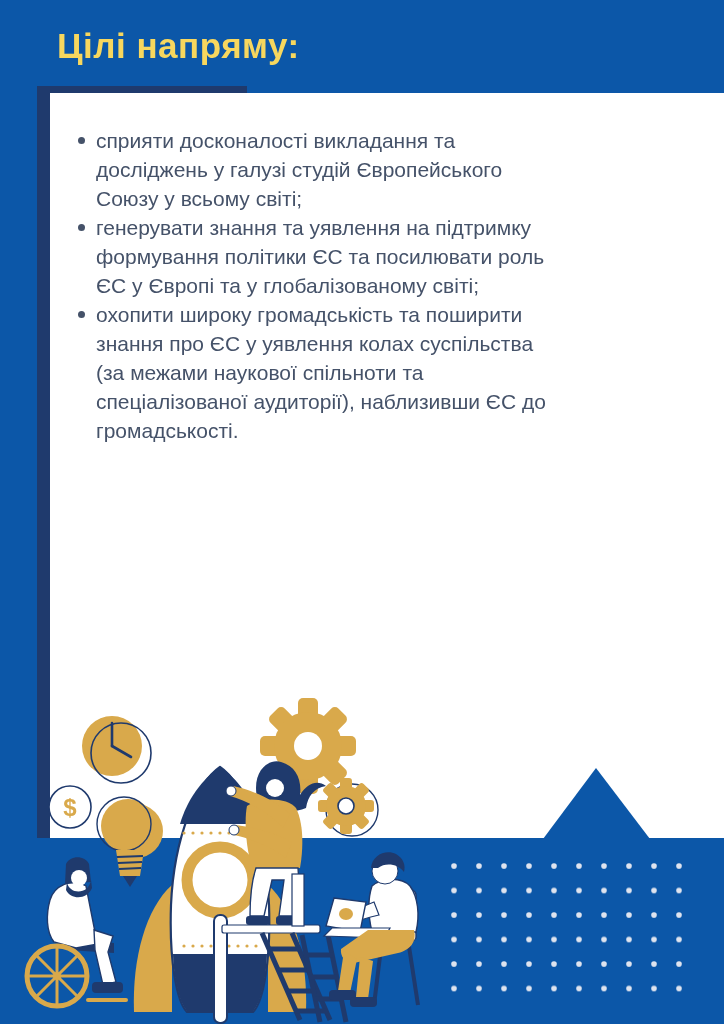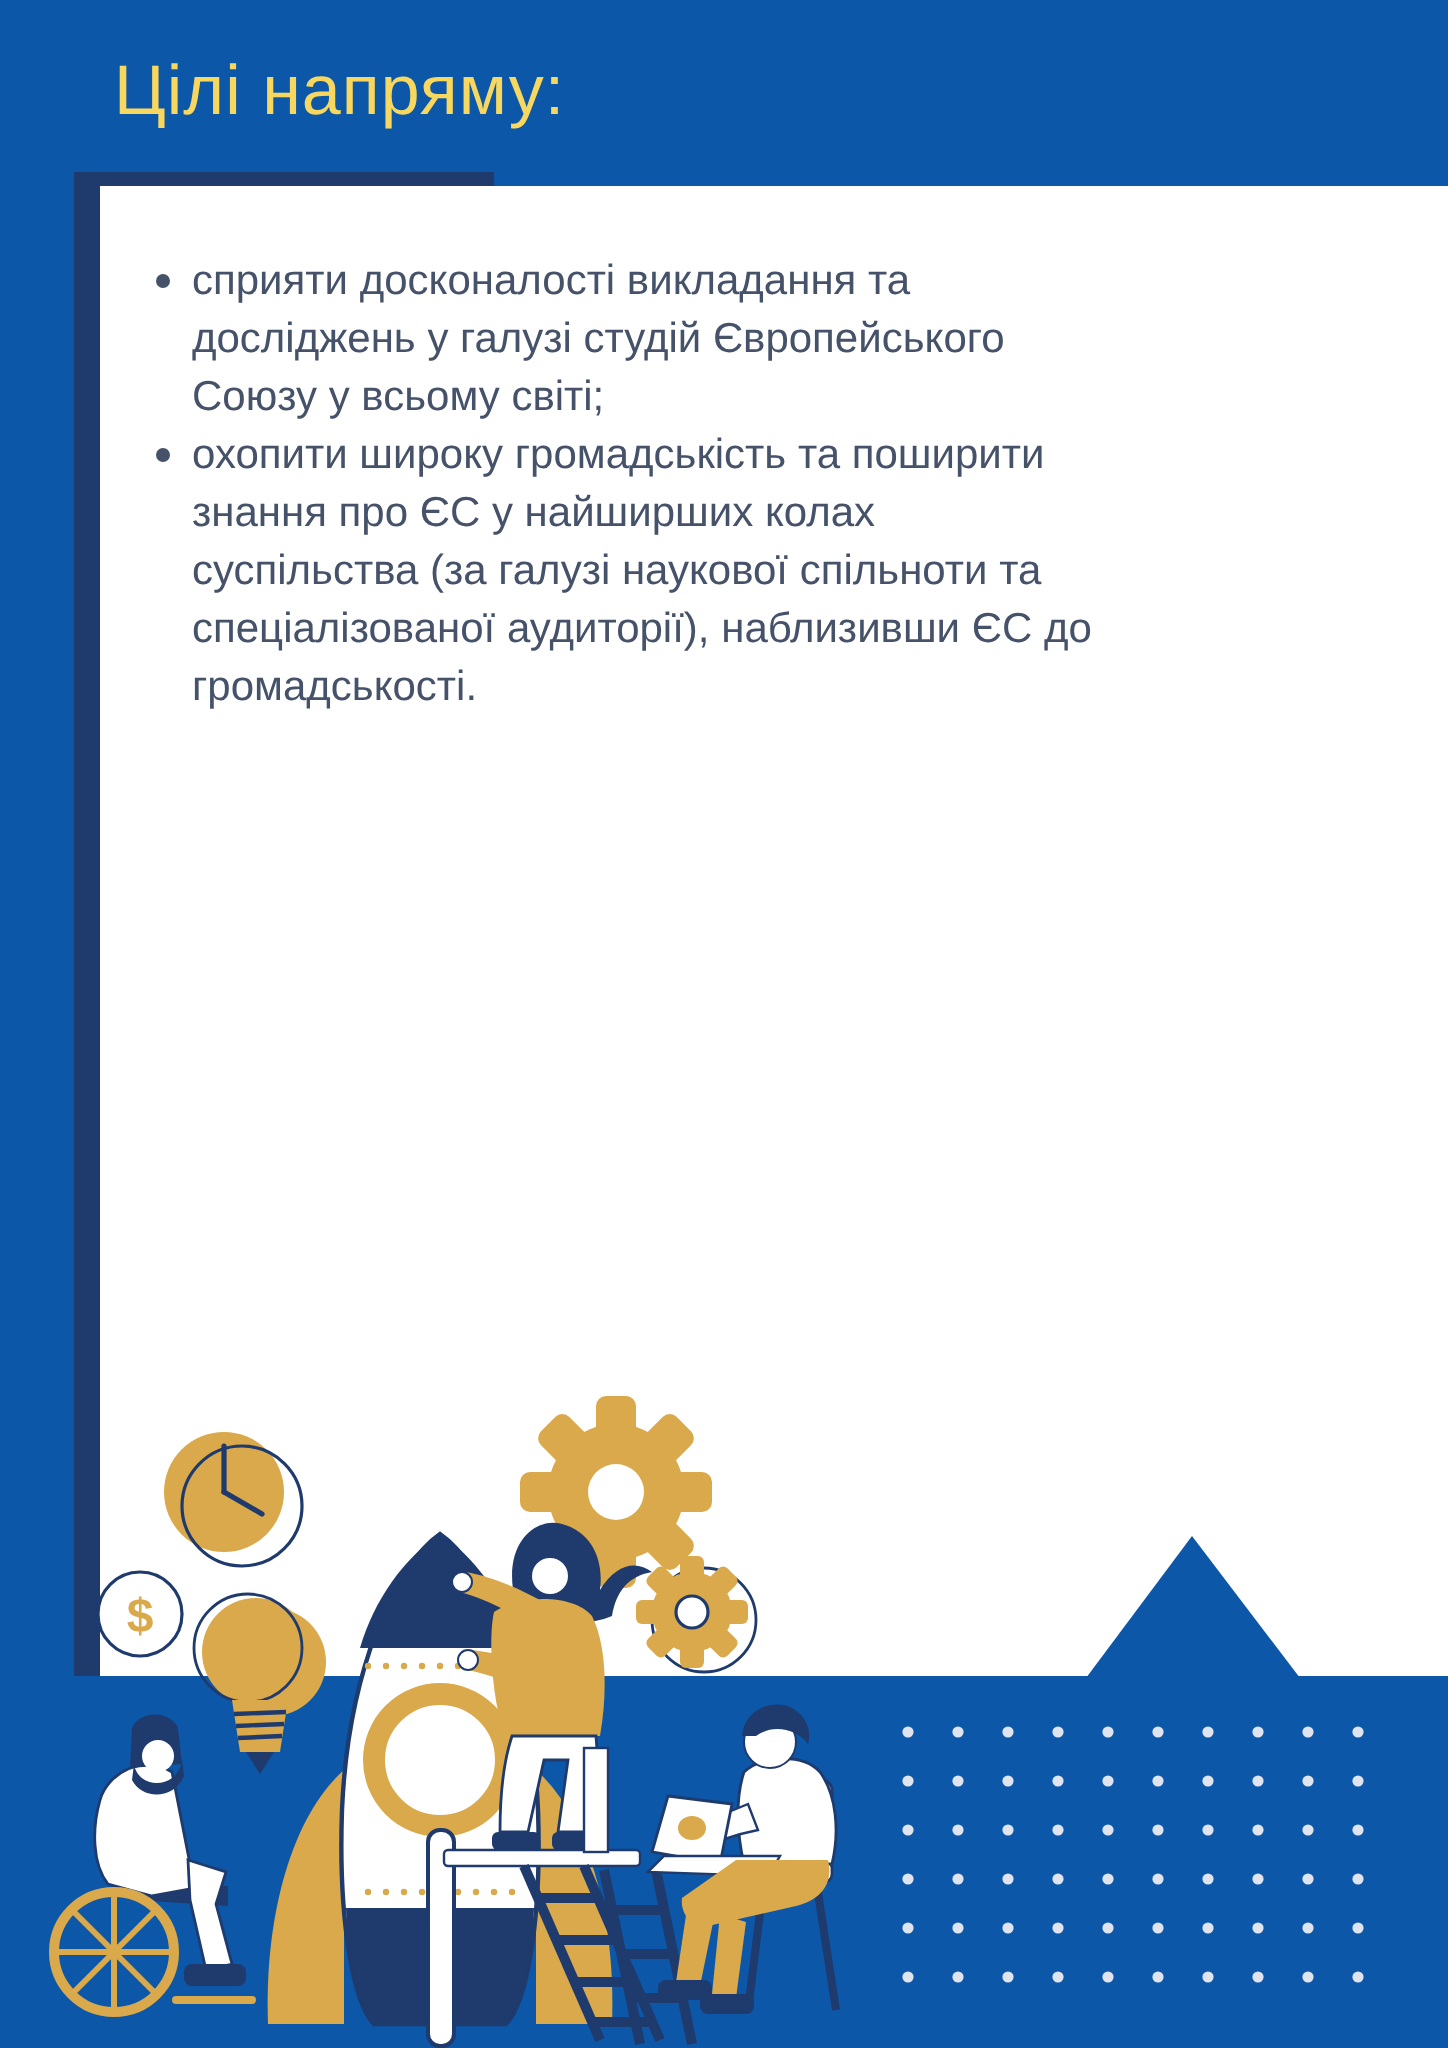--- a/index.html
+++ b/index.html
@@ -15,21 +15,21 @@
   html,body{width:724px;height:1024px;}
   body{
     font-family:"Liberation Sans",sans-serif;
     background:var(--bg);
     position:relative;
     overflow:hidden;
   }
   .page{position:absolute;inset:0;}
   .page-title{
     position:absolute;left:57px;top:26px;
-    font-size:35px;font-weight:normal;letter-spacing:.5px;
+    font-size:35px;font-weight:bold;letter-spacing:.5px;
     color:var(--title);
   }
   .accent-left{
     position:absolute;left:37px;top:86px;width:16px;height:752px;
     background:var(--navy);
   }
   .accent-top{
     position:absolute;left:37px;top:86px;width:210px;height:8px;
     background:var(--navy);
   }
@@ -57,21 +57,22 @@
 <div class="page">
 
   <h1 class="page-title">Цілі напряму:</h1>
 
   <div class="accent-left"></div>
   <div class="accent-top"></div>
 
   <div class="card">
     <ul class="goals">
         <li>сприяти досконалості викладання та досліджень у галузі студій Європейського Союзу у всьому світі;</li>
-        <li>охопити широку громадськість та поширити знання про ЄС у найширших колах суспільства (за галузі наукової спільноти та спеціалізованої аудиторії), наблизивши ЄС до громадськості.</li>
+        <li>генерувати знання та уявлення на підтримку формування політики ЄС та посилювати роль ЄС у Європі та у глобалізованому світі;</li>
+        <li>охопити широку громадськість та поширити знання про ЄС у уявлення колах суспільства (за межами наукової спільноти та спеціалізованої аудиторії), наблизивши ЄС до громадськості.</li>
       </ul>
   </div>
 
   <svg class="scene" width="724" height="1024" viewBox="0 0 724 1024" xmlns="http://www.w3.org/2000/svg">
 
     <defs>
       <pattern id="dots" x="450" y="862" width="25" height="24.5" patternUnits="userSpaceOnUse">
         <circle cx="4" cy="4" r="2.8" fill="var(--dot)"></circle>
       </pattern>
     </defs>

